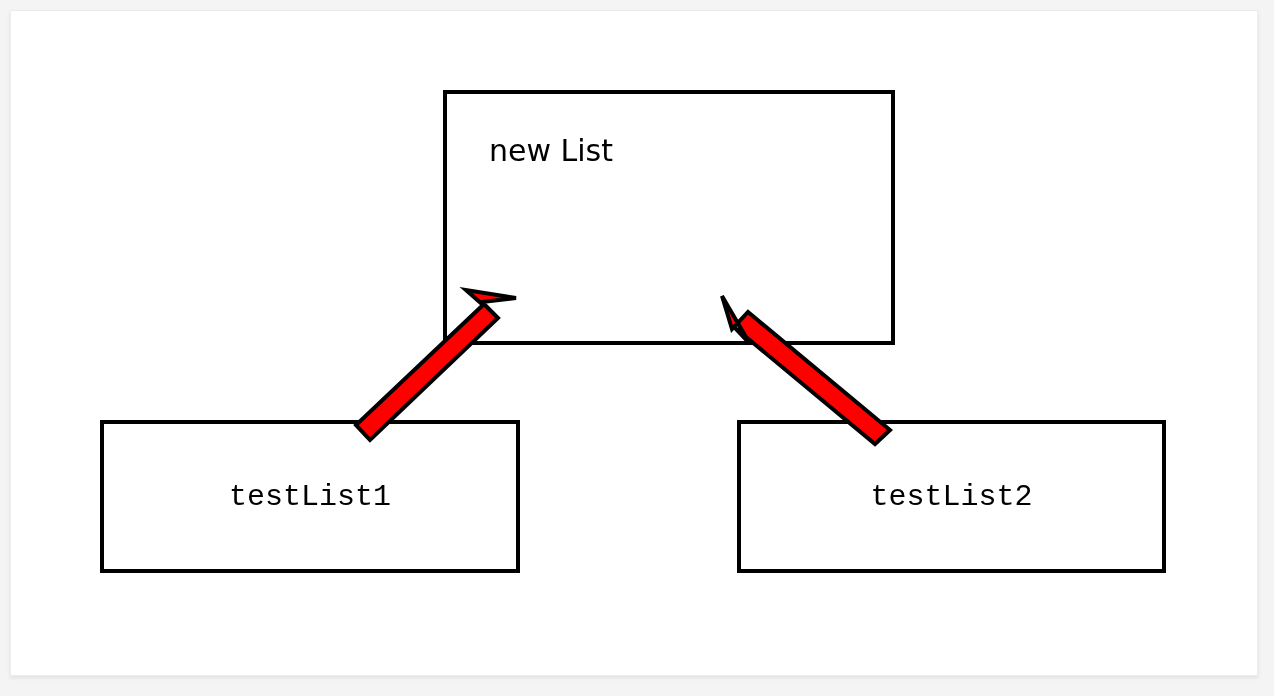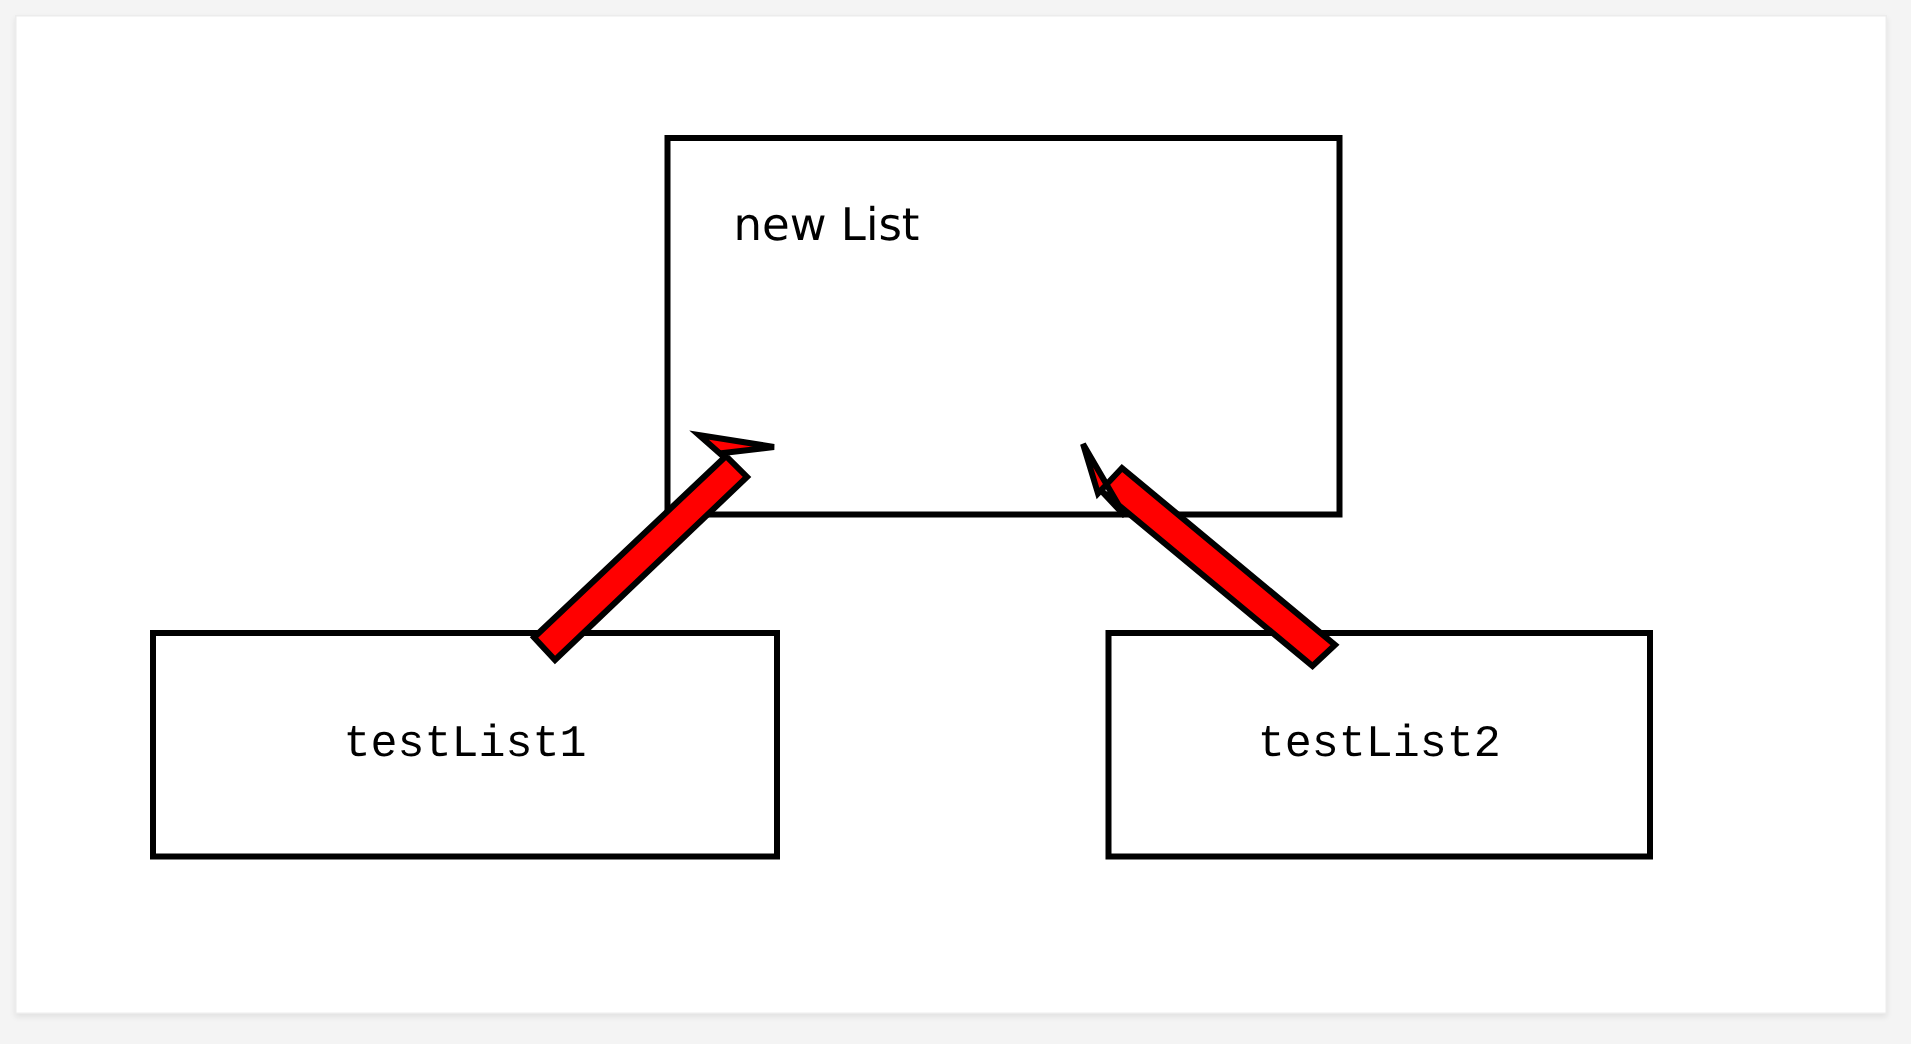--- a/index.html
+++ b/index.html
@@ -67,21 +67,21 @@
   
   #node-test-list-1 {
     left: 89px;
     top: 409px;
     width: 420px;
     height: 153px;
   }
   #node-test-list-2 {
     left: 726px;
     top: 409px;
-    width: 365px;
+    width: 429px;
     height: 153px;
   }
   .node-label-centered {
     position: absolute;
     left: 0;
     right: 0;
     top: 50%;
     transform: translateY(-50%);
     text-align: center;
     color: #000000;

